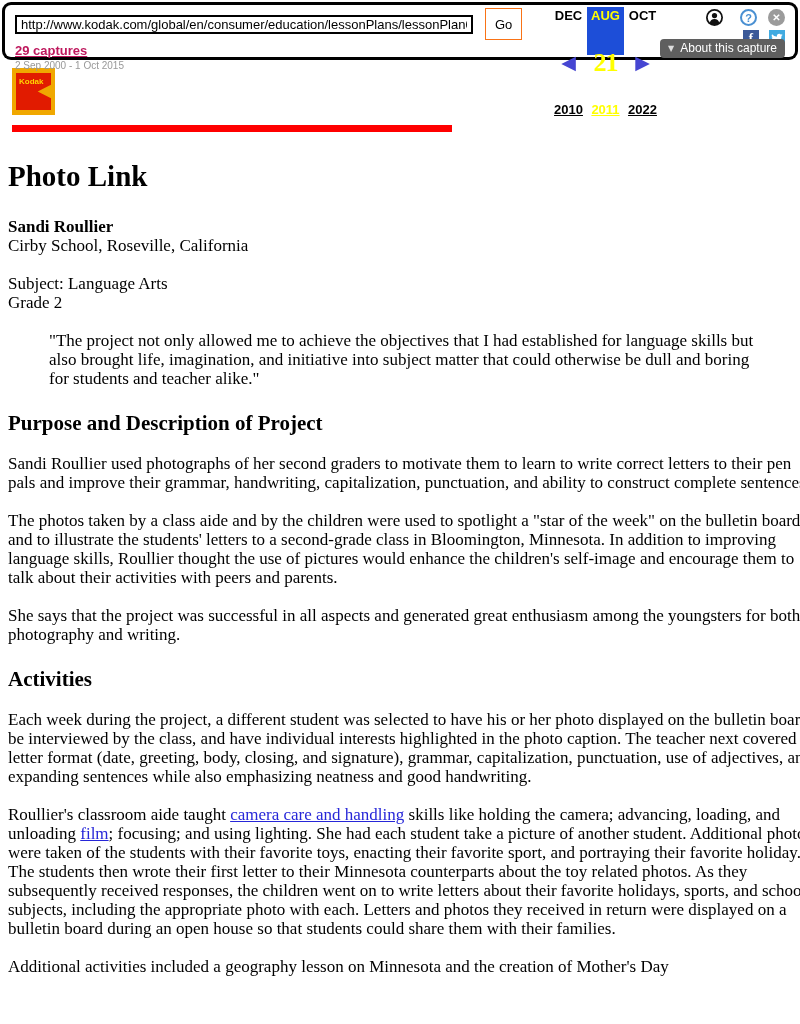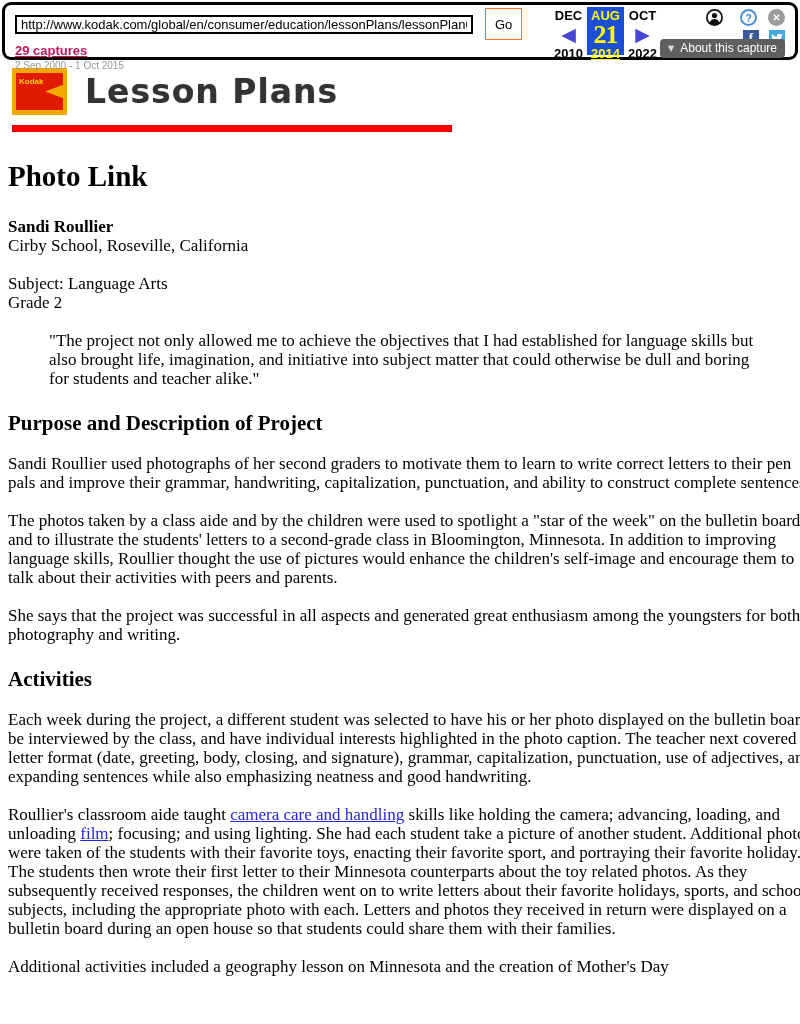--- a/index.html
+++ b/index.html
@@ -29,21 +29,21 @@
     height:32px; padding:0 9px; background:#fff; border:1px solid #f97316;
     font:13px "Liberation Sans", sans-serif; cursor:pointer;
   }
   .wb-captures {
     margin-top:3px; font-size:13px; font-weight:bold; color:#be185d;
     text-decoration:underline; width:max-content; cursor:pointer;
   }
   .wb-range { margin-top:2px; font-size:10px; color:#999; }
 
   .wb-nav { display:flex; text-align:center; font-weight:bold; margin-right:14px; }
-  .wb-navcol { width:37px; display:flex; flex-direction:column; justify-content:space-between; padding:1px 0; }
+  .wb-navcol { width:37px; display:flex; flex-direction:column; justify-content:space-between; padding:1px 0;gap:28px; }
   .wb-navcol.cur { background:#1d4ed8; color:#ff0; }
   .wb-month { font-size:13px; line-height:15px; }
   .wb-day { font-size:26px; line-height:23px; color:#ff0; letter-spacing:-1px;font-family:Liberation Serif, serif; }
   .wb-year { font-size:13px; line-height:15px;text-decoration:underline; }
   .wb-arrow { font-size:19px; line-height:23px; color:#4646d2; cursor:pointer;
               font-family:"DejaVu Sans", sans-serif; }
 
   .wb-icons { width:116px; display:flex; flex-direction:column; align-items:flex-end; padding-right:6px; }
   .wb-icons-r1 { display:flex; gap:11px; align-items:center; margin-top:2px; }
   .wb-icons-r2 { display:flex; gap:10px; align-items:center; margin-top:4px; }
@@ -67,21 +67,21 @@
   .wb-about {
     position:absolute; right:10px; bottom:-1px; background:#5f5f5f; color:#fff;
     font-size:12px; padding:2px 8px 3px 8px; border-radius:4px;
     display:flex; align-items:center; gap:6px; cursor:pointer;
   }
   .wb-about .tri { font-size:8px; color:#ddd; font-family:"DejaVu Sans", sans-serif; }
 
   
   .banner { margin:8px 0 0 12px; display:flex; align-items:center; }
   .kodak-box {
-    width:55px; height:47px; background:#f0a800; padding:5px 4px;
+    width:43px; height:47px; background:#f0a800; padding:5px 4px;
     display:flex; align-items:stretch; justify-content:center;
   }
   .kodak-sym {
     position:relative; background:#e11b00; width:100%;
     clip-path:polygon(0 0,100% 0,100% 32%,62% 50%,100% 68%,100% 100%,0 100%);
     display:flex; justify-content:flex-start; align-items:flex-start;
   }
   .kodak-word {
     color:#ffd400; font-size:8px; font-weight:bold; margin:4px 0 0 3px;
     letter-spacing:0; font-family:"Liberation Sans", sans-serif;
@@ -123,21 +123,21 @@
 
     <div class="wb-nav">
       <div class="wb-navcol">
         <div class="wb-month">DEC</div>
         <div class="wb-arrow">◀</div>
         <div class="wb-year">2010</div>
       </div>
       <div class="wb-navcol cur">
         <div class="wb-month">AUG</div>
         <div class="wb-day">21</div>
-        <div class="wb-year">2014</div>
+        <div class="wb-year">2011</div>
       </div>
       <div class="wb-navcol">
         <div class="wb-month">OCT</div>
         <div class="wb-arrow">▶</div>
         <div class="wb-year">2022</div>
       </div>
     </div>
 
     <div class="wb-icons">
       <div class="wb-icons-r1">
@@ -167,21 +167,20 @@
 
   </div>
 </div>
 
 <div class="banner">
   <div class="kodak-box">
     <div class="kodak-sym">
       <span class="kodak-word">Kodak</span>
     </div>
   </div>
-  <div class="banner-title">Lesson Plans</div>
 </div>
 <div class="redbar"></div>
 
 <div class="content">
 
   <div class="page-title">Photo Link</div>
 
   <div class="author-block">
     <div class="author">Sandi Roullier</div>
     <div>Cirby School, Roseville, California</div>

